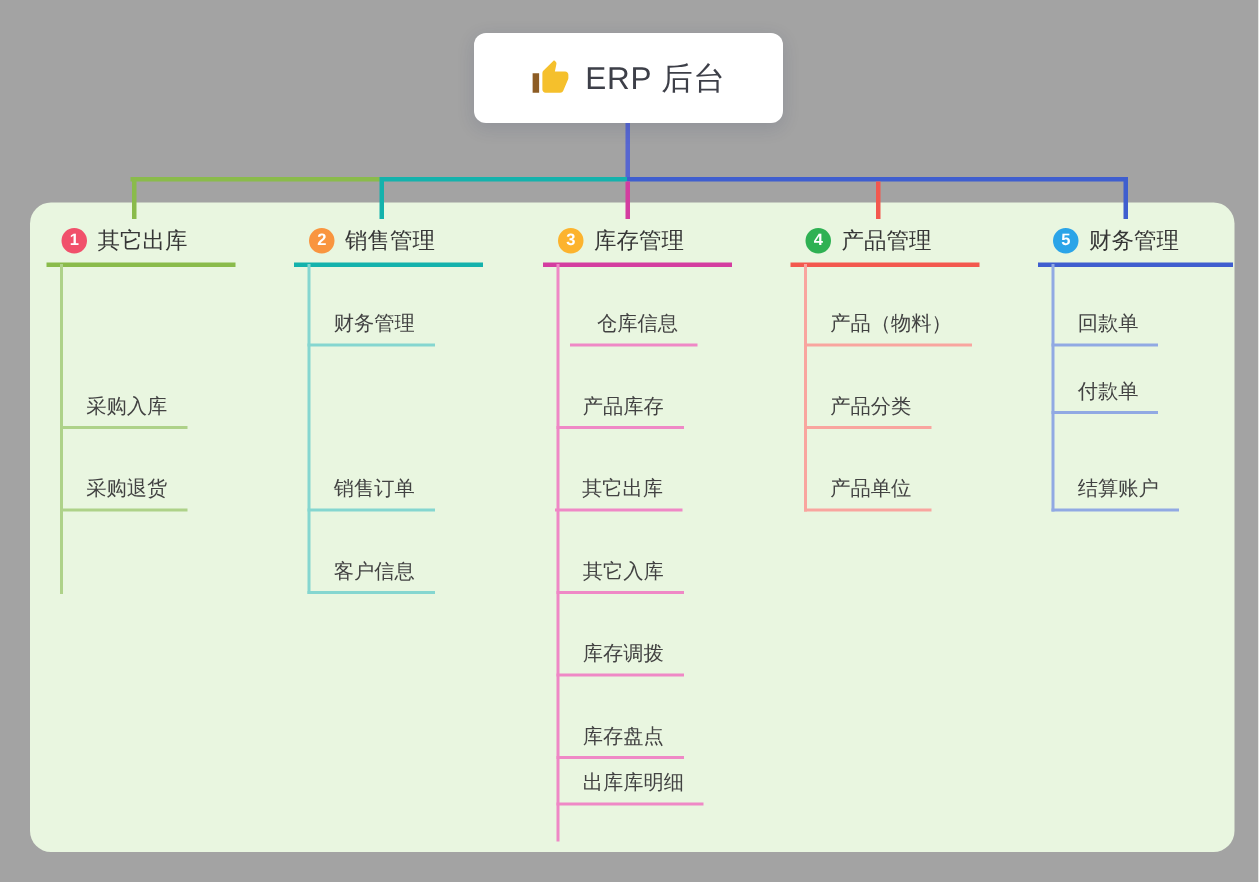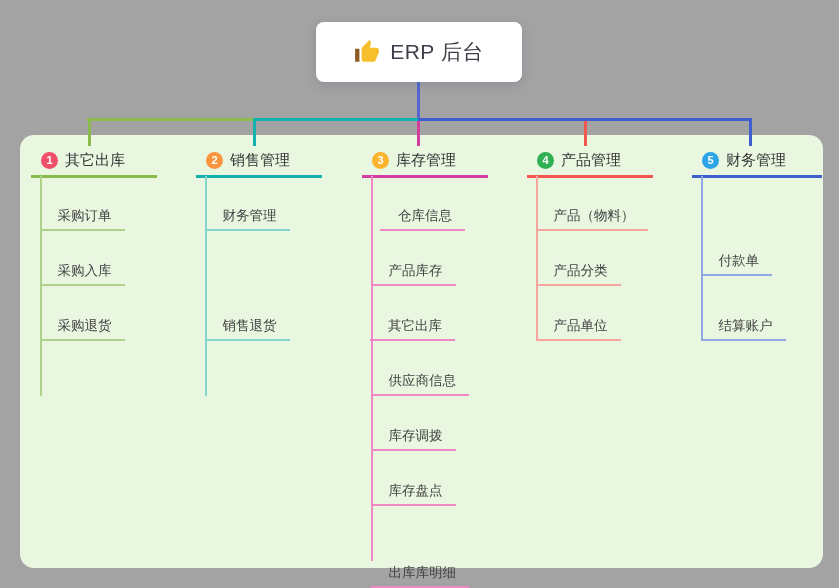--- a/index.html
+++ b/index.html
@@ -90,55 +90,56 @@
       <path d="M23 10c0-1.1-.9-2-2-2h-6.31l.95-4.57.03-.32c0-.41-.17-.79-.44-1.06L14.17 1 7.58 7.59C7.22 7.95 7 8.45 7 9v10c0 1.1.9 2 2 2h9c.83 0 1.54-.5 1.84-1.22l3.02-7.05c.09-.23.14-.47.14-.73v-2z" fill="#f5c02c"></path>
     </svg>
     <span class="root-label">ERP 后台</span>
   </div>
 
   <div class="branch-title" style="left: 31px; border-bottom-color: rgb(138, 187, 75);">
     <span class="badge" style="background: rgb(241, 80, 107);">1</span>
     <span class="branch-label">其它出库</span>
   </div>
   <div class="spine" style="left: 39.5px; top: 176px; height: 220px; background: rgb(174, 210, 137);"></div>
-  <div class="child" style="left: 39.5px; top: 203px; border-bottom-color: rgb(174, 210, 137);">采购订单</div>
   <div class="child" style="left: 39.5px; top: 258px; border-bottom-color: rgb(174, 210, 137);">采购入库</div>
   <div class="child" style="left: 39.5px; top: 313px; border-bottom-color: rgb(174, 210, 137);">采购退货</div>
 
   <div class="branch-title" style="left: 196px; border-bottom-color: rgb(20, 178, 172);">
     <span class="badge" style="background: rgb(249, 149, 63);">2</span>
     <span class="branch-label">销售管理</span>
   </div>
   <div class="spine" style="left: 204.5px; top: 176px; height: 220px; background: rgb(133, 214, 208);"></div>
   <div class="child" style="left: 204.5px; top: 203px; border-bottom-color: rgb(133, 214, 208);">财务管理</div>
-  <div class="child" style="left: 204.5px; top: 313px; border-bottom-color: rgb(133, 214, 208);">销售退货</div>
+  <div class="child" style="left: 204.5px; top: 313px; border-bottom-color: rgb(133, 214, 208);">销售订单</div>
+  <div class="child" style="left: 204.5px; top: 368px; border-bottom-color: rgb(133, 214, 208);">客户信息</div>
 
   <div class="branch-title" style="left: 362px; border-bottom-color: rgb(212, 61, 160);">
     <span class="badge" style="background: rgb(252, 179, 45);">3</span>
     <span class="branch-label">库存管理</span>
   </div>
   <div class="spine" style="left: 370.5px; top: 176px; height: 385px; background: rgb(239, 136, 198);"></div>
   <div class="child" style="left: 380px; top: 203px; border-bottom-color: rgb(239, 136, 198);">仓库信息</div>
   <div class="child" style="left: 370.5px; top: 258px; border-bottom-color: rgb(239, 136, 198);">产品库存</div>
   <div class="child" style="left: 370px; top: 313px; border-bottom-color: rgb(239, 136, 198);">其它出库</div>
-  <div class="child" style="left: 370.5px; top: 368px; border-bottom-color: rgb(239, 136, 198);">供应商信息</div>
+  <div class="child" style="left: 370.5px; top: 368px; border-bottom-color: rgb(239, 136, 198);">其它入库</div>
   <div class="child" style="left: 370.5px; top: 423px; border-bottom-color: rgb(239, 136, 198); text-align: center;">库存调拨</div>
   <div class="child" style="left: 370.5px; top: 478px; border-bottom-color: rgb(239, 136, 198);">库存盘点</div>
-  <div class="child" style="left: 370.5px; top: 560px; border-bottom-color: rgb(239, 136, 198);">出库库明细</div>
+  <div class="child" style="left: 370.5px; top: 509px; border-bottom-color: rgb(239, 136, 198);">出库库明细</div>
 
   <div class="branch-title" style="left: 527px; border-bottom-color: rgb(243, 88, 78);">
     <span class="badge" style="background: rgb(47, 177, 83);">4</span>
     <span class="branch-label">产品管理</span>
   </div>
   <div class="spine" style="left: 535.5px; top: 176px; height: 165px; background: rgb(249, 165, 159);"></div>
   <div class="child" style="left: 535.5px; top: 203px; border-bottom-color: rgb(249, 165, 159);">产品（物料）</div>
   <div class="child" style="left: 535.5px; top: 258px; border-bottom-color: rgb(249, 165, 159);">产品分类</div>
   <div class="child" style="left: 535.5px; top: 313px; border-bottom-color: rgb(249, 165, 159);">产品单位</div>
 
   <div class="branch-title" style="left: 692px; width: 120px; border-bottom-color: rgb(63, 94, 207);">
     <span class="badge" style="background: rgb(43, 164, 232);">5</span>
     <span class="branch-label">财务管理</span>
   </div>
   <div class="spine" style="left: 700.5px; top: 176px; height: 165px; background: rgb(145, 169, 227);"></div>
+  <div class="child" style="left: 700.5px; top: 203px; border-bottom-color: rgb(145, 169, 227);">回款单</div>
   <div class="child" style="left: 700.5px; top: 248px; border-bottom-color: rgb(145, 169, 227);">付款单</div>
   <div class="child" style="left: 700.5px; top: 313px; border-bottom-color: rgb(145, 169, 227);">结算账户</div>
 
 </div>
 
 </body></html>

